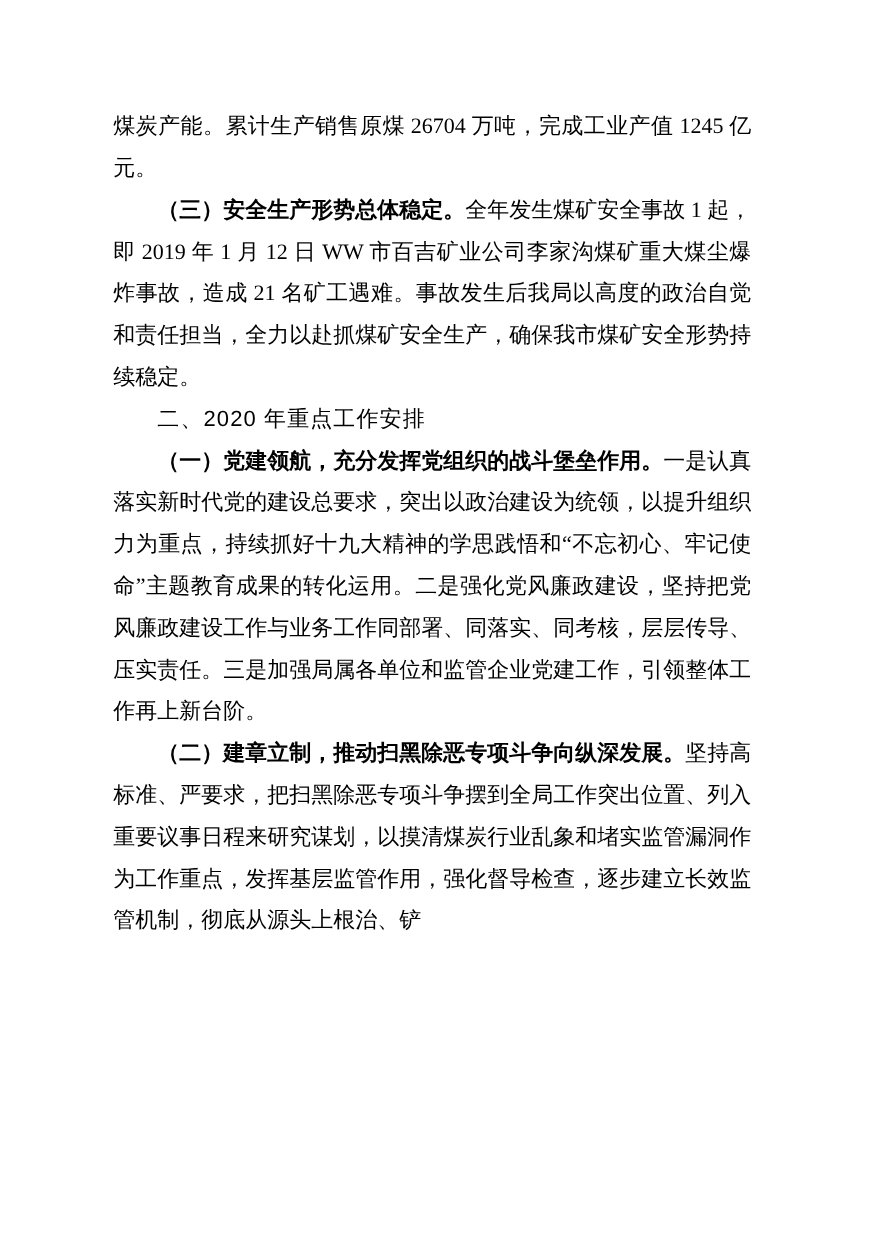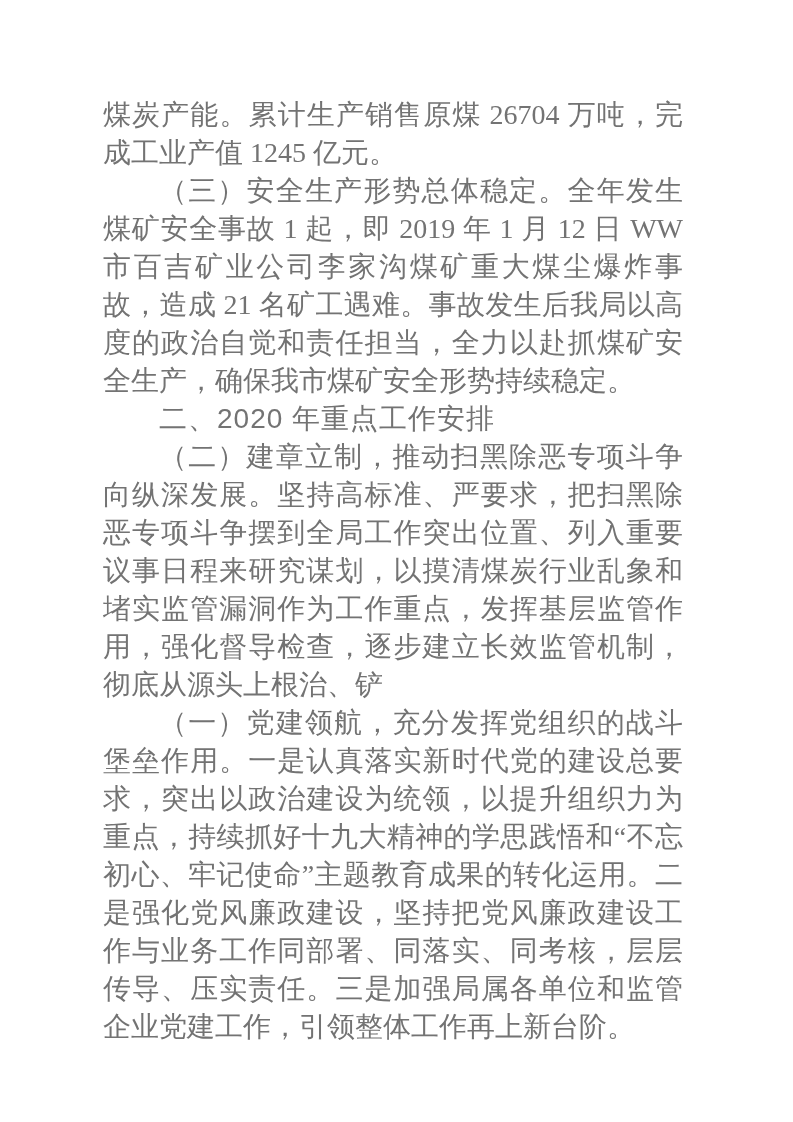--- a/index.html
+++ b/index.html
@@ -13,37 +13,37 @@
     height: 1122px;
     background: #ffffff;
     overflow: hidden;
     box-sizing: border-box;
   }
   .content {
     position: absolute;
     left: 103px;
     top: 96px;
     width: 580px;
-    color: #737373;
+    color: #000000;
     font-family: "Liberation Serif", "DejaVu Serif", serif;
-    font-size: 28px;
+    font-size: 20px;
     line-height: 38px;
     text-align: justify;
     text-justify: inter-character;
   }
   p.para {
     margin: 0;
     padding: 0;
     text-indent: 2em;
   }
   p.no-indent {
     text-indent: 0;
   }
   .lead {
-    font-weight: normal;
+    font-weight: bold;
     margin-top: 40px;
   }
   p.heading {
     font-family: "Liberation Sans", "DejaVu Sans", sans-serif;
     font-weight: normal;
     letter-spacing: 1px;
   }
 </style>
 </head>
 <body>
@@ -52,18 +52,18 @@
   <div class="content">
 
     <p class="para no-indent"><span>煤炭产能。累计生产销售原煤 26704 万吨，完成工业产值 1245 亿元。</span></p>
 
     <p class="para"><span class="lead">（三）安全生产形势总体稳定。</span><span>全年发生煤矿安全事故 1 起，即 2019 年 1 月 12 日 WW 市百吉矿业公司李家沟煤矿重大煤尘爆炸事故，造成 21 名矿工遇难。事故发生后我局以高度的政治自觉和责任担当，全力以赴抓煤矿安全生产，确保我市煤矿安全形势持续稳定。</span></p>
 
     <p class="para heading"><span>二、2020 年重点工作安排</span></p>
 
 
 
+    <p class="para"><span class="lead">（一）党建领航，充分发挥党组织的战斗堡垒作用。</span><span>一是认真落实新时代党的建设总要求，突出以政治建设为统领，以提升组织力为重点，持续抓好十九大精神的学思践悟和“不忘初心、牢记使命”主题教育成果的转化运用。二是强化党风廉政建设，坚持把党风廉政建设工作与业务工作同部署、同落实、同考核，层层传导、压实责任。三是加强局属各单位和监管企业党建工作，引领整体工作再上新台阶。</span></p>
+
     <p class="para"><span class="lead">（二）建章立制，推动扫黑除恶专项斗争向纵深发展。</span><span>坚持高标准、严要求，把扫黑除恶专项斗争摆到全局工作突出位置、列入重要议事日程来研究谋划，以摸清煤炭行业乱象和堵实监管漏洞作为工作重点，发挥基层监管作用，强化督导检查，逐步建立长效监管机制，彻底从源头上根治、铲</span></p>
-
-    <p class="para"><span class="lead">（一）党建领航，充分发挥党组织的战斗堡垒作用。</span><span>一是认真落实新时代党的建设总要求，突出以政治建设为统领，以提升组织力为重点，持续抓好十九大精神的学思践悟和“不忘初心、牢记使命”主题教育成果的转化运用。二是强化党风廉政建设，坚持把党风廉政建设工作与业务工作同部署、同落实、同考核，层层传导、压实责任。三是加强局属各单位和监管企业党建工作，引领整体工作再上新台阶。</span></p>
 
   </div>
 </div>
 
 </body></html>

